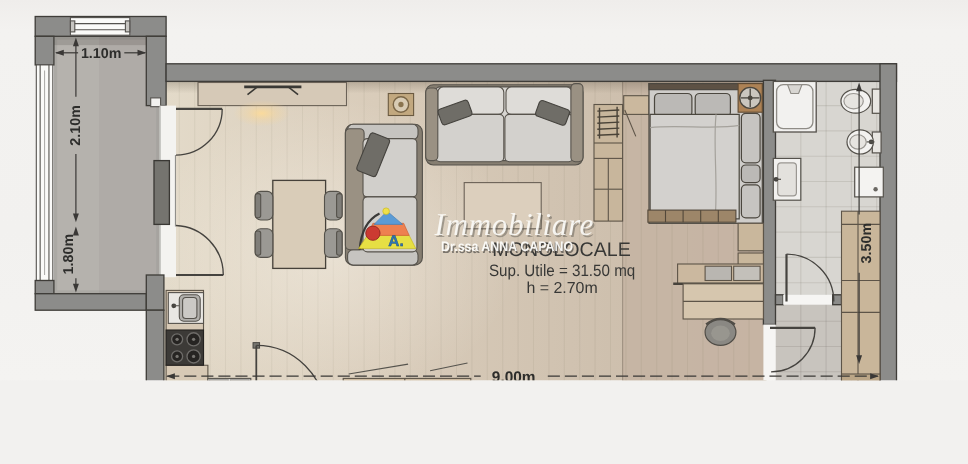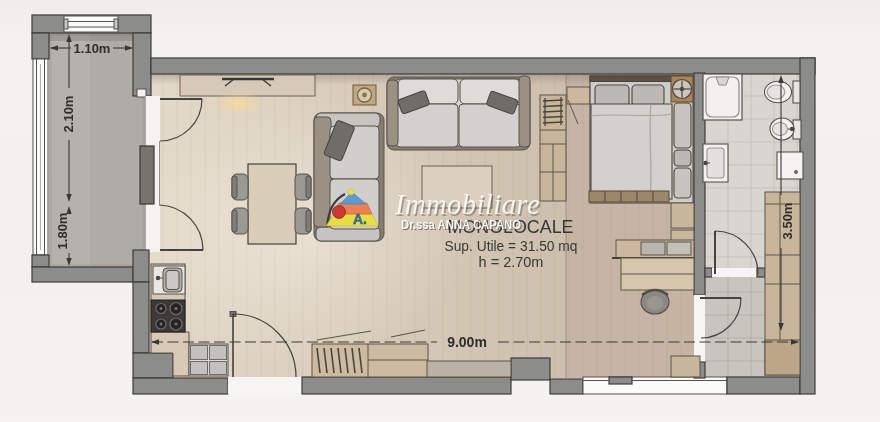--- a/index.html
+++ b/index.html
@@ -1,16 +1,16 @@
 <!DOCTYPE html>
 <html><head>
 <meta charset="utf-8">
 <style>
 html,body{margin:0;padding:0;background:#f2f1ef;}
-.page{position:relative;width:880px;height:422px;overflow:hidden;background:linear-gradient(180deg,#efedeb 0%,#f3f2f0 8%,#f2f1ef 60%,#f4f3f1 100%);font-family:"Liberation Sans",sans-serif;}
+.page{position:relative;width:880px;height:346px;overflow:hidden;background:linear-gradient(180deg,#efedeb 0%,#f3f2f0 8%,#f2f1ef 60%,#f4f3f1 100%);font-family:"Liberation Sans",sans-serif;}
 svg{position:absolute;left:0;top:0;}
 </style>
 </head>
 <body>
 <div class="page">
 <svg width="880" height="422" viewBox="0 0 880 422">
 <defs>
 <linearGradient id="floorG" x1="0" y1="0" x2="1" y2="0">
 <stop offset="0" stop-color="#e3dac9"></stop>
 <stop offset="0.35" stop-color="#d9ccba"></stop>

